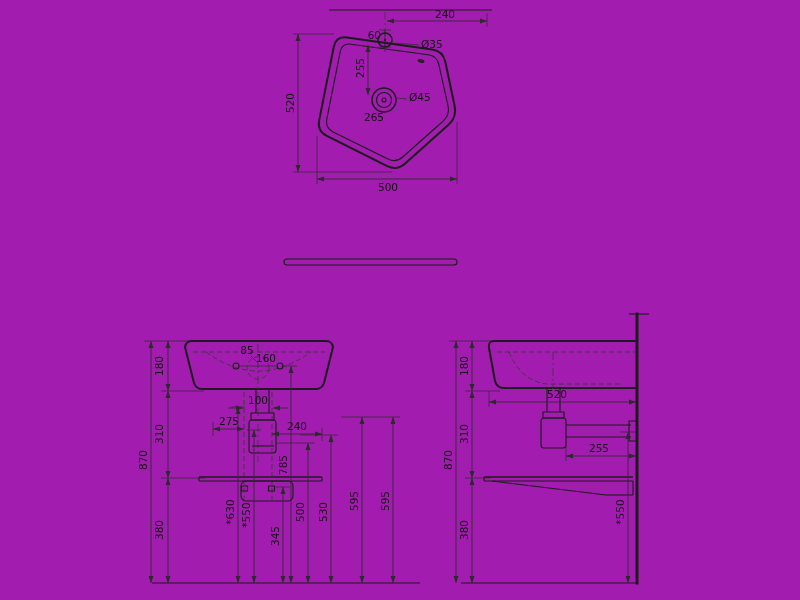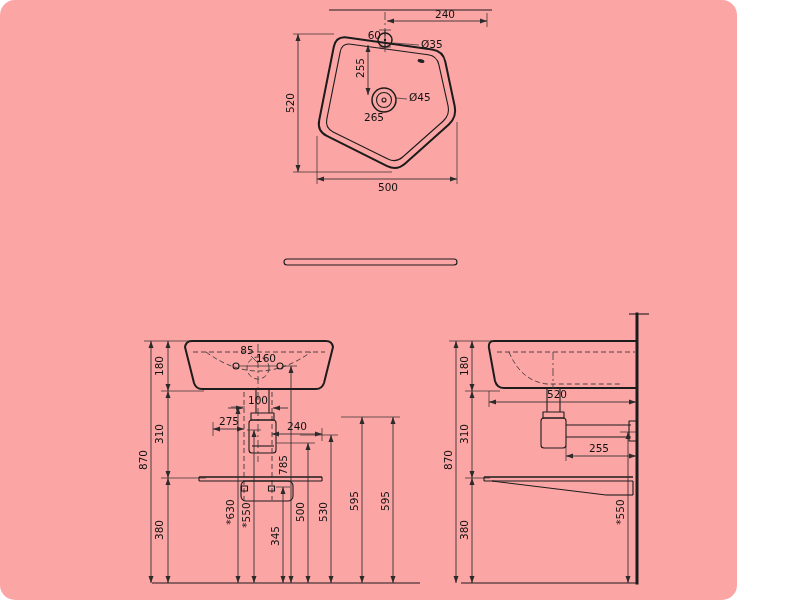--- a/index.html
+++ b/index.html
@@ -1,16 +1,16 @@
 <!DOCTYPE html>
 <html><head>
 <meta charset="utf-8">
 <style>
   html,body{margin:0;padding:0;background:#ffffff;}
-  #stage{width:737px;height:600px;background:#fca5a5;position:relative;overflow:hidden;border-radius:15px;}
+  #stage{width:800px;height:600px;background:#a21caf;position:relative;overflow:hidden;}
   svg{display:block;}
   .o3{fill:none;stroke:#1c1c1c;stroke-width:3;stroke-linecap:square;}
   .o2{fill:none;stroke:#1c1c1c;stroke-width:2;stroke-linejoin:round;stroke-linecap:round;}
   .o15{fill:none;stroke:#1c1c1c;stroke-width:1.5;stroke-linejoin:round;}
   .o1{fill:none;stroke:#1c1c1c;stroke-width:1.1;stroke-linejoin:round;}
   .dash{fill:none;stroke:#3a3a3a;stroke-width:0.9;stroke-dasharray:5 3;}
   .dashc{fill:none;stroke:#3a3a3a;stroke-width:0.8;stroke-dasharray:8 3 2 3;}
   .dim{fill:none;stroke:#2b2b2b;stroke-width:0.85;}
   .ext{fill:none;stroke:#2b2b2b;stroke-width:0.7;}
   .lbl{font-family:"DejaVu Sans",sans-serif;font-size:10.5px;fill:#111;text-anchor:middle;}

